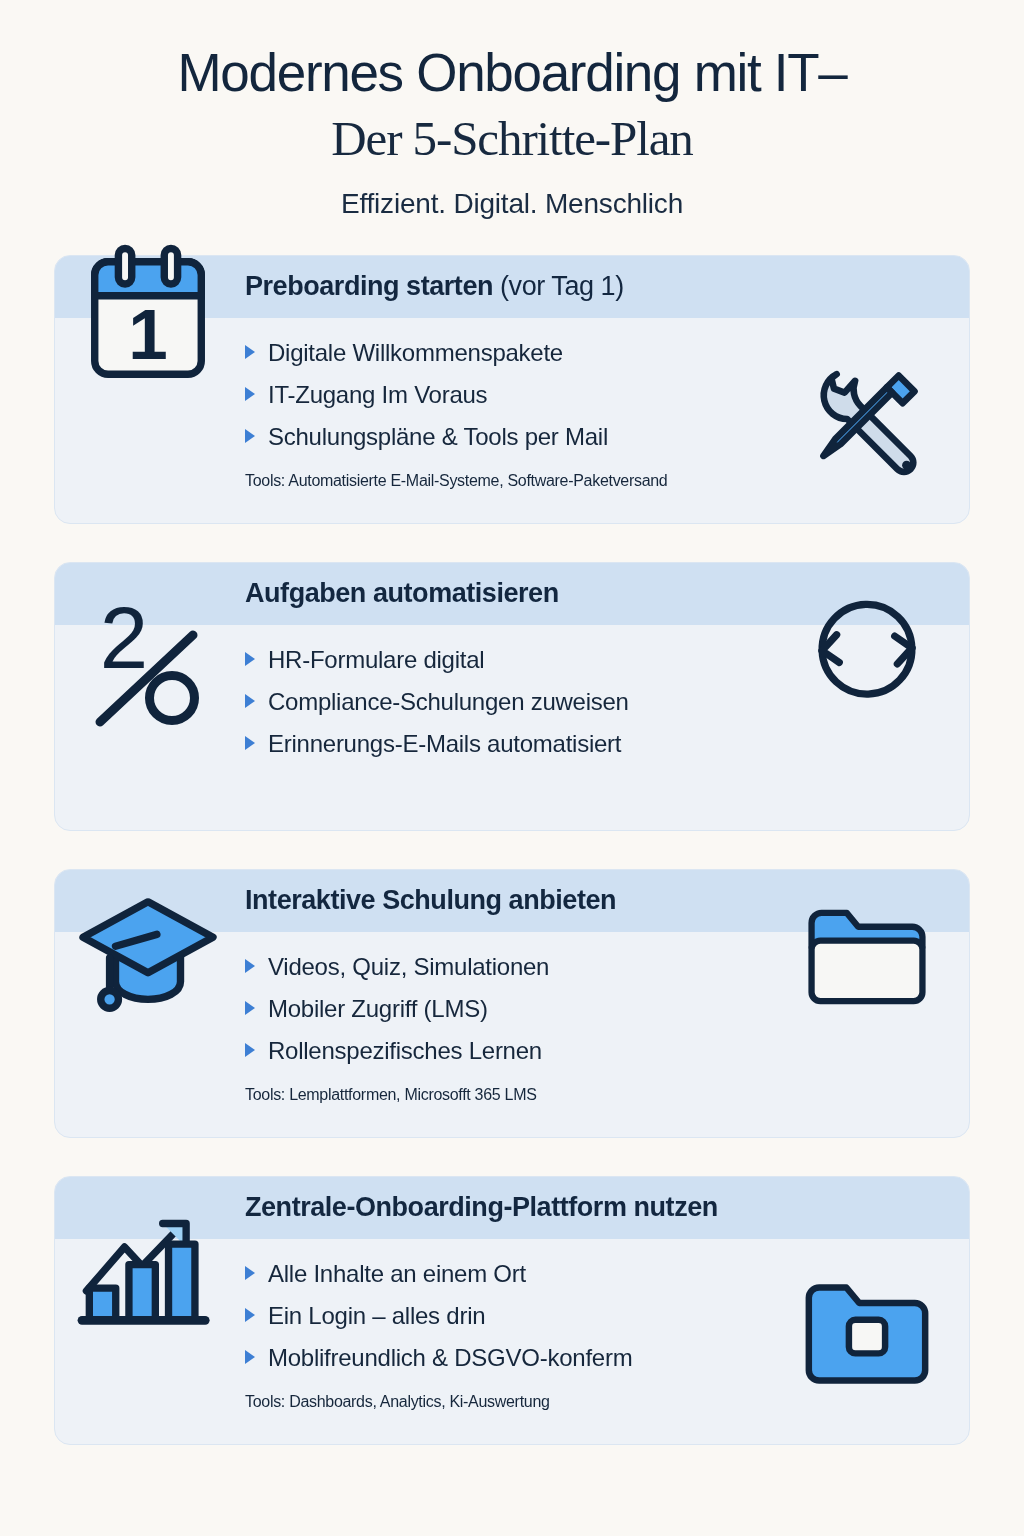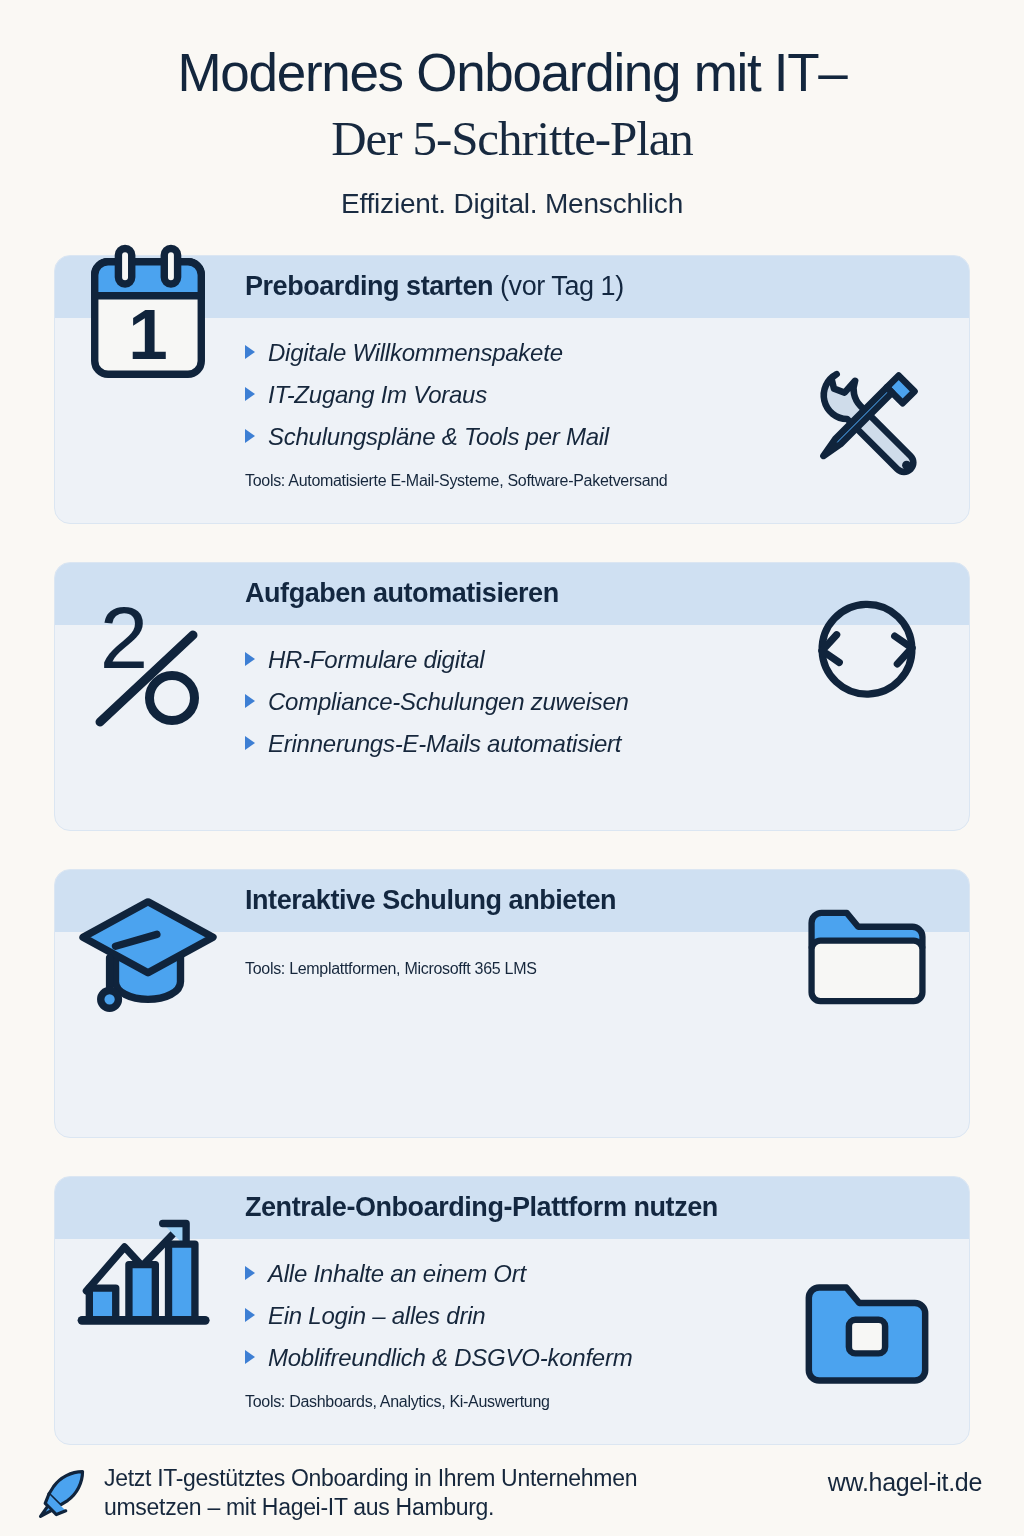--- a/index.html
+++ b/index.html
@@ -104,21 +104,20 @@
   .bullets li {
     display: flex;
     align-items: baseline;
     gap: 13px;
     font-size: 24px;
     line-height: 1.0;
     padding: 9px 0;
     color: #16273c;
     letter-spacing: -0.25px;
     white-space: nowrap;
-    font-style: italic;
   }
   .tri {
     display: inline-block;
     width: 0; height: 0;
     border-left: 10px solid #3d7fd4;
     border-top: 7px solid transparent;
     border-bottom: 7px solid transparent;
     flex: 0 0 auto;
     position: relative;
     top: -2px;
@@ -302,20 +301,34 @@
     </div>
 
     <div class="card">
       <div class="card-band">
         <div class="card-heading">
           <span>Interaktive Schulung anbieten</span>
           <span class="soft"></span>
         </div>
       </div>
       <div class="card-body">
+        <ul class="bullets">
+          <li>
+              <span class="tri"></span>
+              <span>Videos, Quiz, Simulationen</span>
+            </li>
+          <li>
+              <span class="tri"></span>
+              <span>Mobiler Zugriff (LMS)</span>
+            </li>
+          <li>
+              <span class="tri"></span>
+              <span>Rollenspezifisches Lernen</span>
+            </li>
+        </ul>
         <div class="tools">Tools: Lemplattformen, Microsofft 365 LMS</div>
       </div>
 
       <div class="card-left-icon">
         <svg width="148" height="130" viewBox="0 0 100 88">
           <g stroke="#10243c" stroke-width="5" stroke-linejoin="round" stroke-linecap="round">
             <path d="M28 38v22c0 7 10 12 22 12s22-5 22-12V38z" fill="#4ba3ef"></path>
             <path d="M50 6L94 30 50 54 6 30z" fill="#4ba3ef"></path>
             <path d="M28 36l28-8" fill="none"></path>
             <path d="M24 44v22" fill="none"></path>
@@ -373,30 +386,14 @@
       <div class="card-right-icon">
         <svg width="130" height="106" viewBox="0 0 100 82">
           <path d="M5 13a8 8 0 0 1 8-8h21l10 12h43a8 8 0 0 1 8 8v44a8 8 0 0 1-8 8H13a8 8 0 0 1-8-8z" fill="#4ba3ef" stroke="#10243c" stroke-width="5" stroke-linejoin="round"></path>
           <rect x="36" y="30" width="28" height="26" rx="5" fill="#f7f7f5" stroke="#10243c" stroke-width="5"></rect>
         </svg>
       </div>
     </div>
 
   </div>
 
-  <div class="footer">
-    <div class="rocket-wrap">
-      <svg width="56" height="56" viewBox="0 0 60 60">
-        <g stroke="#10243c" stroke-width="3.4" stroke-linejoin="round" stroke-linecap="round">
-          <path d="M52 6c-12 0-24 6-31 16l-5 8 12 12 8-5C46 30 52 18 52 6z" fill="#4ba3ef"></path>
-          <path d="M16 30l-4 10 12 12 10-4" fill="#4ba3ef"></path>
-          <path d="M14 44l-7 10 11-6" fill="#4ba3ef"></path>
-        </g>
-      </svg>
-    </div>
-    <div class="footer-text">
-      <div>Jetzt IT-gestütztes Onboarding in Ihrem Unternehmen</div>
-      <div>umsetzen – mit Hagei-IT aus Hamburg.</div>
-    </div>
-    <div class="footer-url">ww.hagel-it.de</div>
-  </div>
 
 </div>
 
 </body></html>

